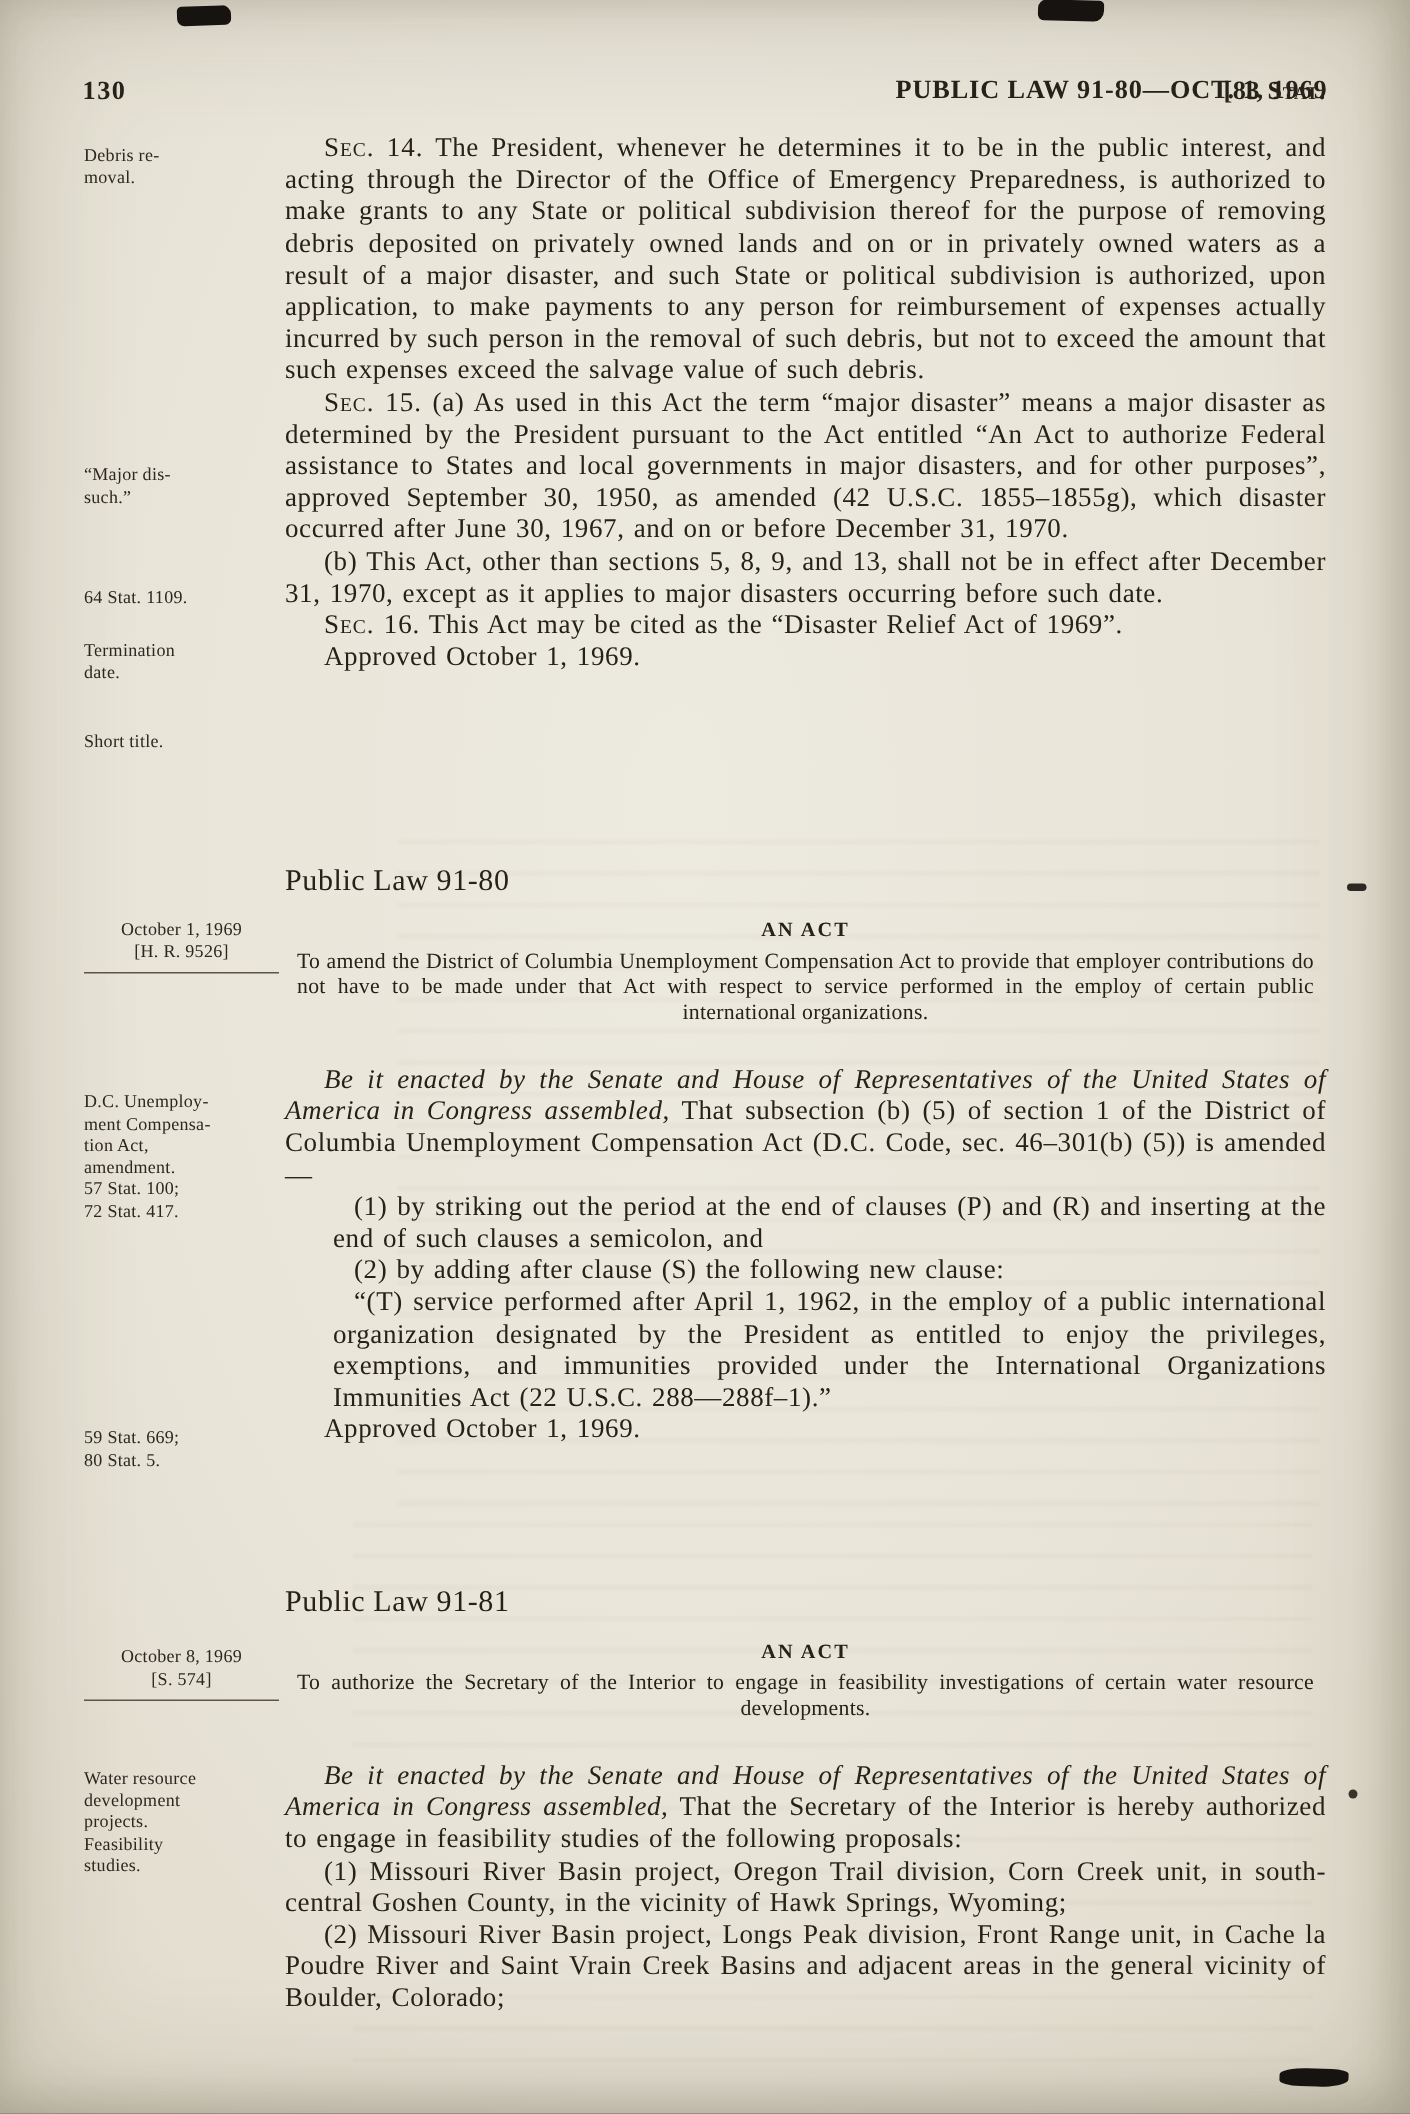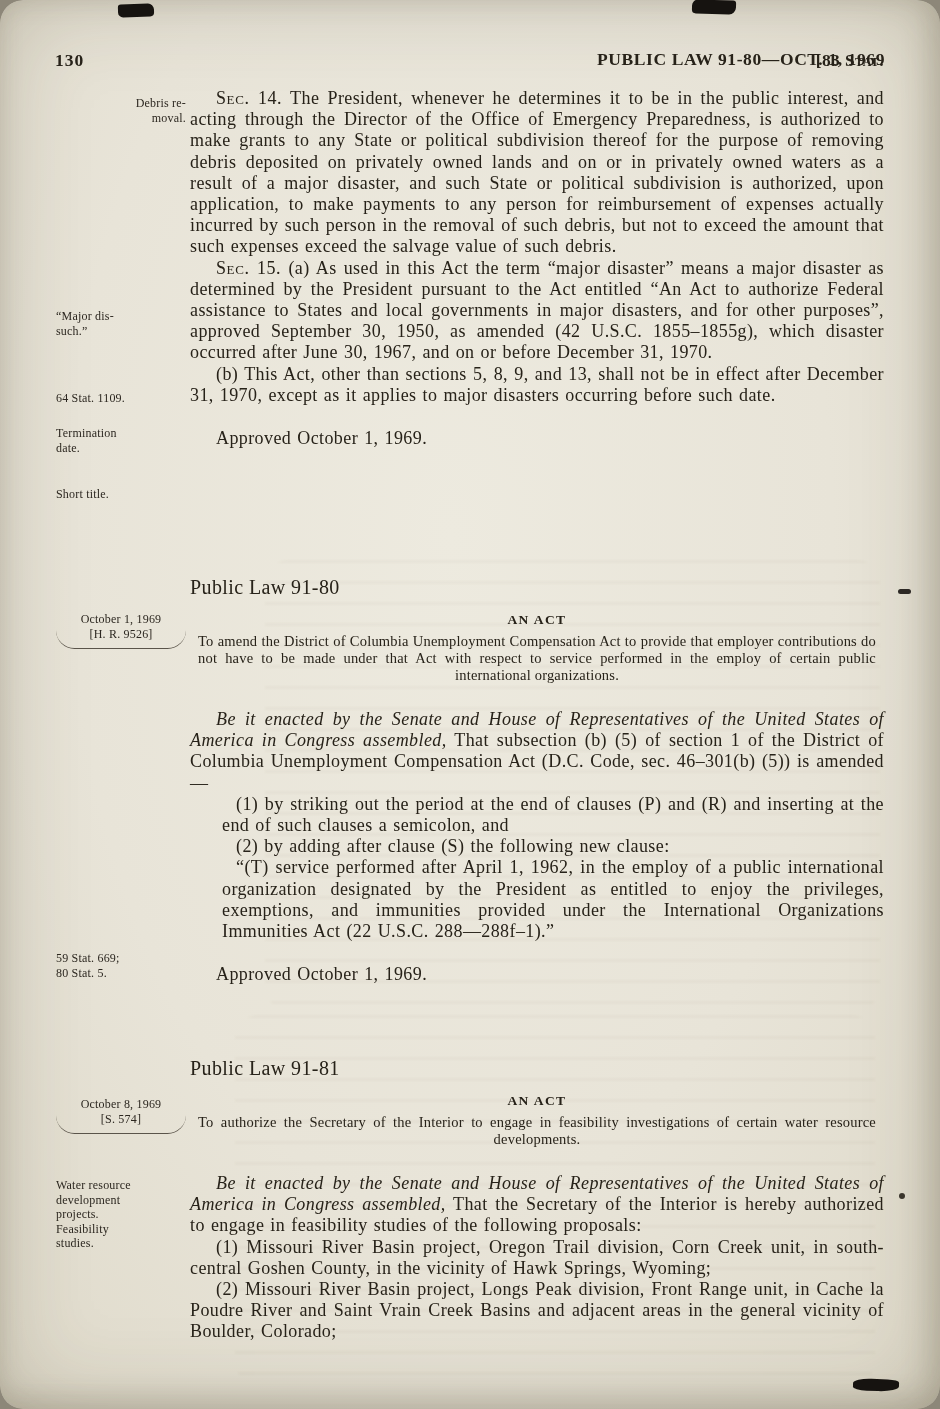--- a/index.html
+++ b/index.html
@@ -1,15 +1,15 @@
 <!DOCTYPE html>
 <html><head>
 <meta charset="utf-8">
 <style>
-  * { margin:0; padding:0; box-sizing:border-box;border-radius:23px; }
+  * { margin:0; padding:0; box-sizing:border-box; }
   html,body { background:#8d8779; }
   .page {
     position:relative;
     width:940px; height:1409px;
     margin:0 auto;
     background: radial-gradient(ellipse at 48% 38%, #edeadf 0%, #e8e4d8 55%, #ded9c9 100%);
     color:#272219;
     font-family:"Liberation Serif","DejaVu Serif",serif;
     overflow:hidden;
     box-shadow: inset 0 0 90px rgba(75,63,40,0.22), inset -14px 0 28px rgba(75,63,40,0.12), inset 0 -12px 26px rgba(75,63,40,0.12);
@@ -35,21 +35,21 @@
   .block-b { top:575px; }
   .block-c { top:1056px; }
 
   .para {
     font-size:18px; line-height:21.2px;
     text-align:justify; text-indent:26px;
     letter-spacing:.4px; word-spacing:1.2px;
   }
   .seclabel { font-variant:small-caps; letter-spacing:.6px; }
   .clause { margin-left:32px; text-indent:14px; }
-  .approved { margin-top:22px; }
+  .approved { margin-top:0; }
 
   .law-title { font-size:20px; line-height:24px; letter-spacing:.4px; margin-bottom:13px; }
   .an-act { text-align:center; font-size:13.5px; letter-spacing:1.4px; margin-bottom:5px; font-weight:bold; }
   .law-desc {
     font-size:14.5px; line-height:17px;
     text-align:justify; text-align-last:center;
     margin:0 8px 25px 8px; letter-spacing:.2px;
   }
   .enacting em { font-style:italic; }
 
@@ -81,50 +81,60 @@
   <div class="artifact a-rd"></div>
   <div class="artifact a-br"></div>
   <div class="artifact a-dot"></div>
 
   <div class="header">
     <span class="pagenum">130</span>
     <span class="head-title">PUBLIC LAW 91-80—OCT. 1, 1969</span>
     <span class="statref">[83 Stat.</span>
   </div>
 
-  <div class="mnote" style="top:96px;text-align:right;">Debris re-
+  <div class="mnote" style="top:96px;">Debris re-
 moval.</div>
   <div class="mnote" style="top:309px;">“Major dis-
 such.”</div>
   <div class="mnote" style="top:391px;">64 Stat. 1109.</div>
   <div class="mnote" style="top:426px;">Termination
 date.</div>
   <div class="mnote" style="top:487px;">Short title.</div>
   <div class="mnote dated" style="top:612px;">October 1, 1969
 [H. R. 9526]</div>
+  <div class="mnote" style="top:727px;">D.C. Unemploy-
+ment Compensa-
+tion Act,
+amendment.
+57 Stat. 100;
+72 Stat. 417.</div>
   <div class="mnote" style="top:951px;">59 Stat. 669;
 80 Stat. 5.</div>
   <div class="mnote dated" style="top:1097px;">October 8, 1969
 [S. 574]</div>
   <div class="mnote" style="top:1178px;">Water resource
 development
 projects.
 Feasibility
 studies.</div>
 
   <div class="col block-a">
     <p class="para">
       <span class="seclabel">Sec. 14.</span>
       <span>The President, whenever he determines it to be in the public interest, and acting through the Director of the Office of Emergency Preparedness, is authorized to make grants to any State or political subdivision thereof for the purpose of removing debris deposited on privately owned lands and on or in privately owned waters as a result of a major disaster, and such State or political subdivision is authorized, upon application, to make payments to any person for reimbursement of expenses actually incurred by such person in the removal of such debris, but not to exceed the amount that such expenses exceed the salvage value of such debris.</span>
     </p>
     <p class="para">
       <span class="seclabel">Sec. 15.</span>
       <span>(a) As used in this Act the term “major disaster” means a major disaster as determined by the President pursuant to the Act entitled “An Act to authorize Federal assistance to States and local governments in major disasters, and for other purposes”, approved September 30, 1950, as amended (42 U.S.C. 1855–1855g), which disaster occurred after June 30, 1967, and on or before December 31, 1970.</span>
     </p>
     <p class="para">(b) This Act, other than sections 5, 8, 9, and 13, shall not be in effect after December 31, 1970, except as it applies to major disasters occurring before such date.</p>
+    <p class="para">
+      <span class="seclabel">Sec. 16.</span>
+      <span>This Act may be cited as the “Disaster Relief Act of 1969”.</span>
+    </p>
     <p class="para approved">Approved October 1, 1969.</p>
   </div>
 
   <div class="col block-b">
     <div class="law-title">Public Law 91-80</div>
     <div class="an-act">AN ACT</div>
     <div class="law-desc">To amend the District of Columbia Unemployment Compensation Act to provide that employer contributions do not have to be made under that Act with respect to service performed in the employ of certain public international organizations.</div>
     <p class="para enacting">
       <em>Be it enacted by the Senate and House of Representatives of the United States of America in Congress assembled,</em>
       <span>That subsection (b) (5) of section 1 of the District of Columbia Unemployment Compensation Act (D.C. Code, sec. 46–301(b) (5)) is amended—</span>

